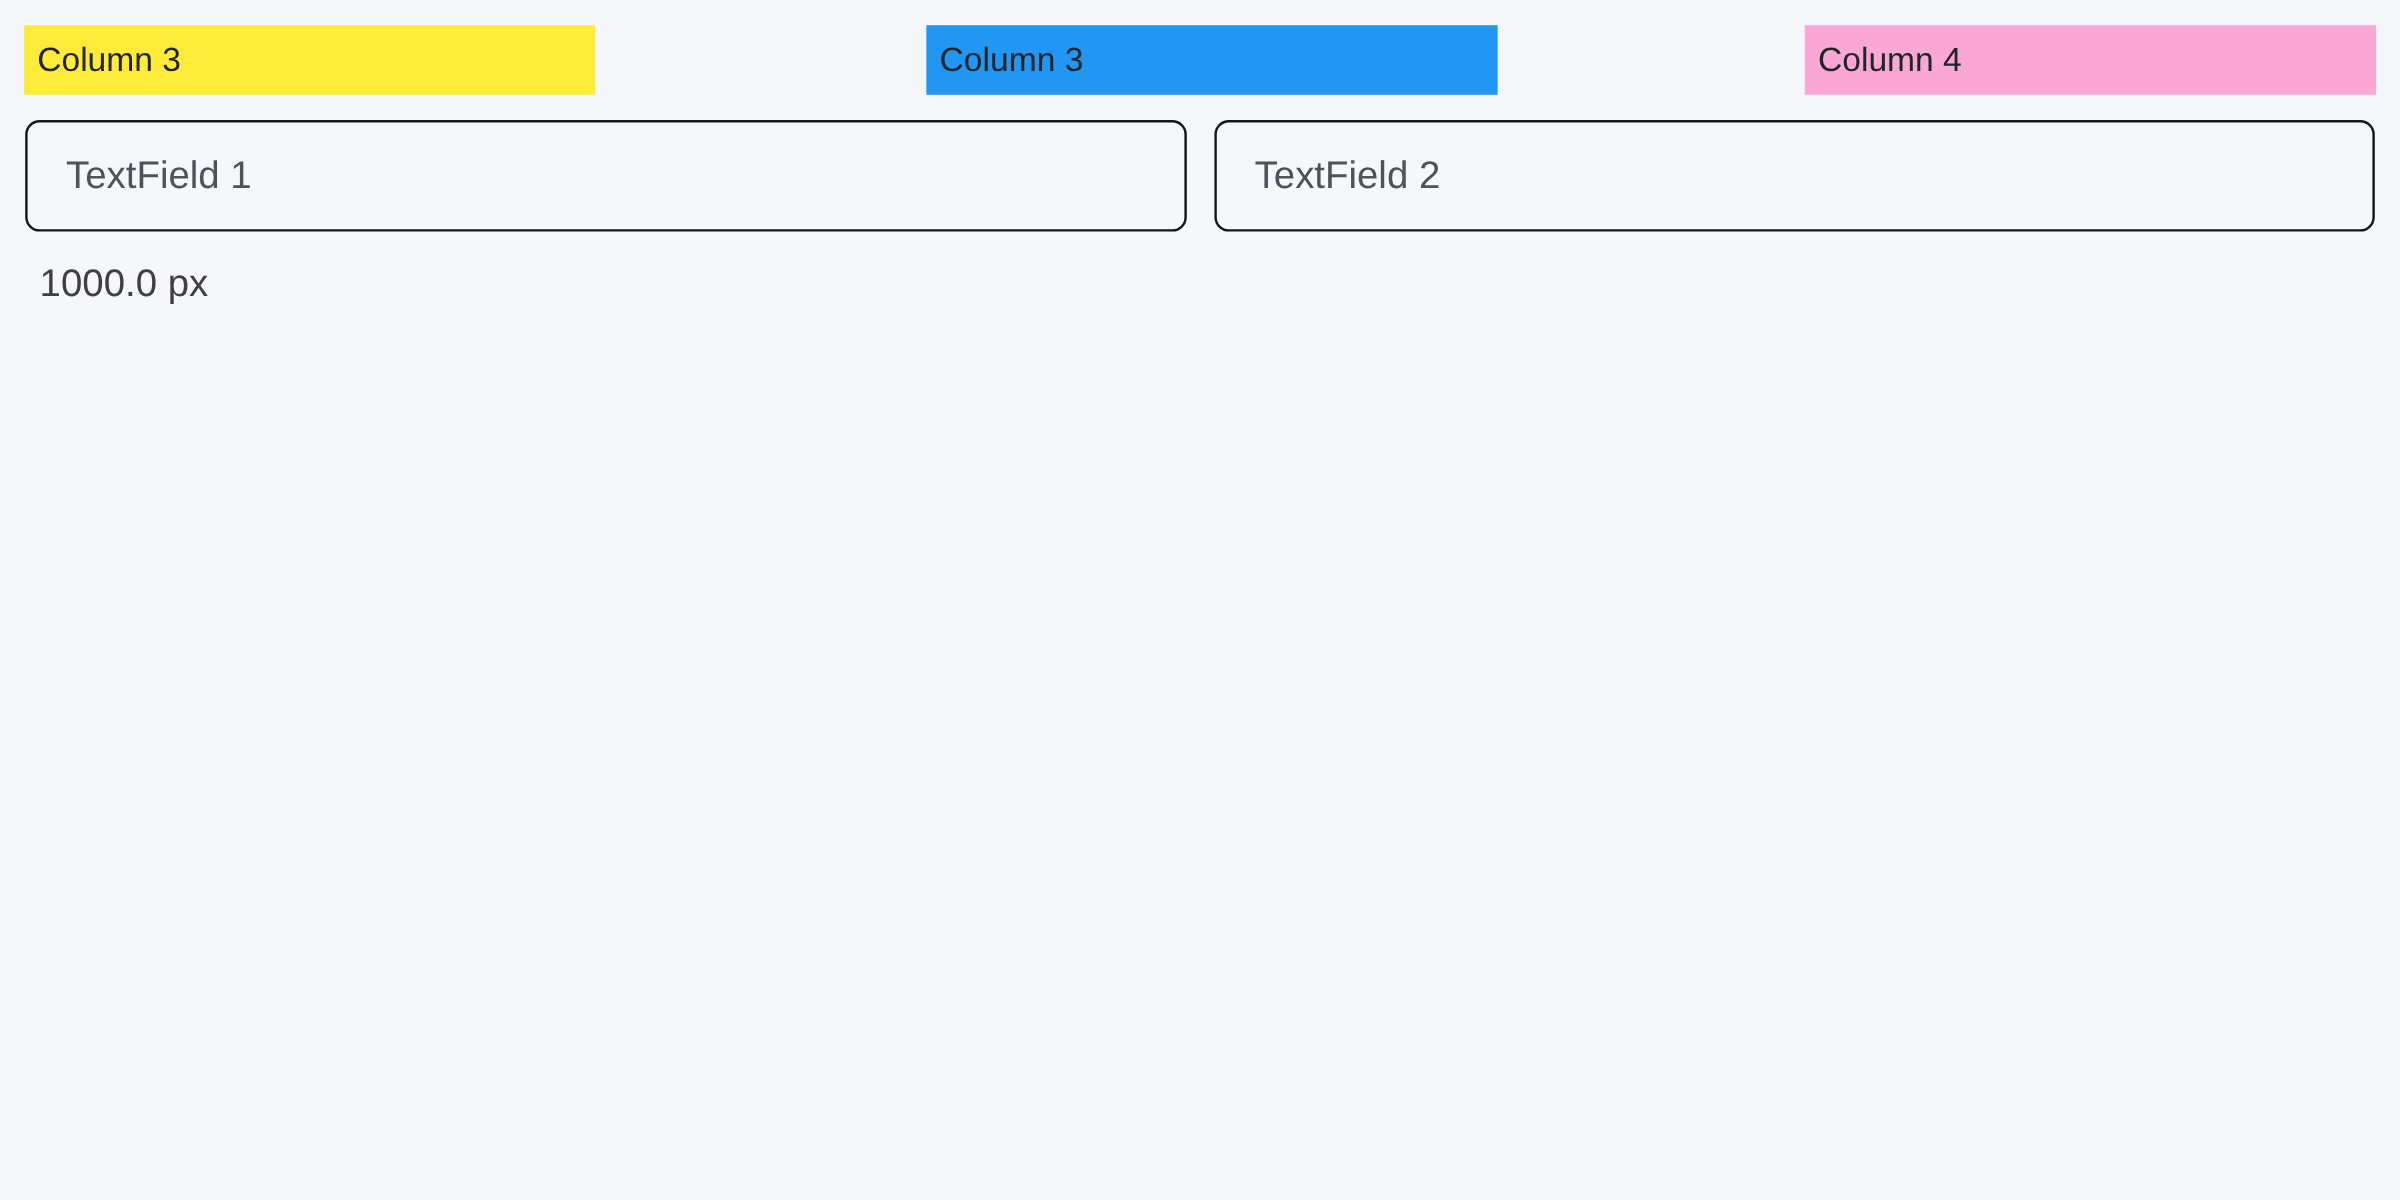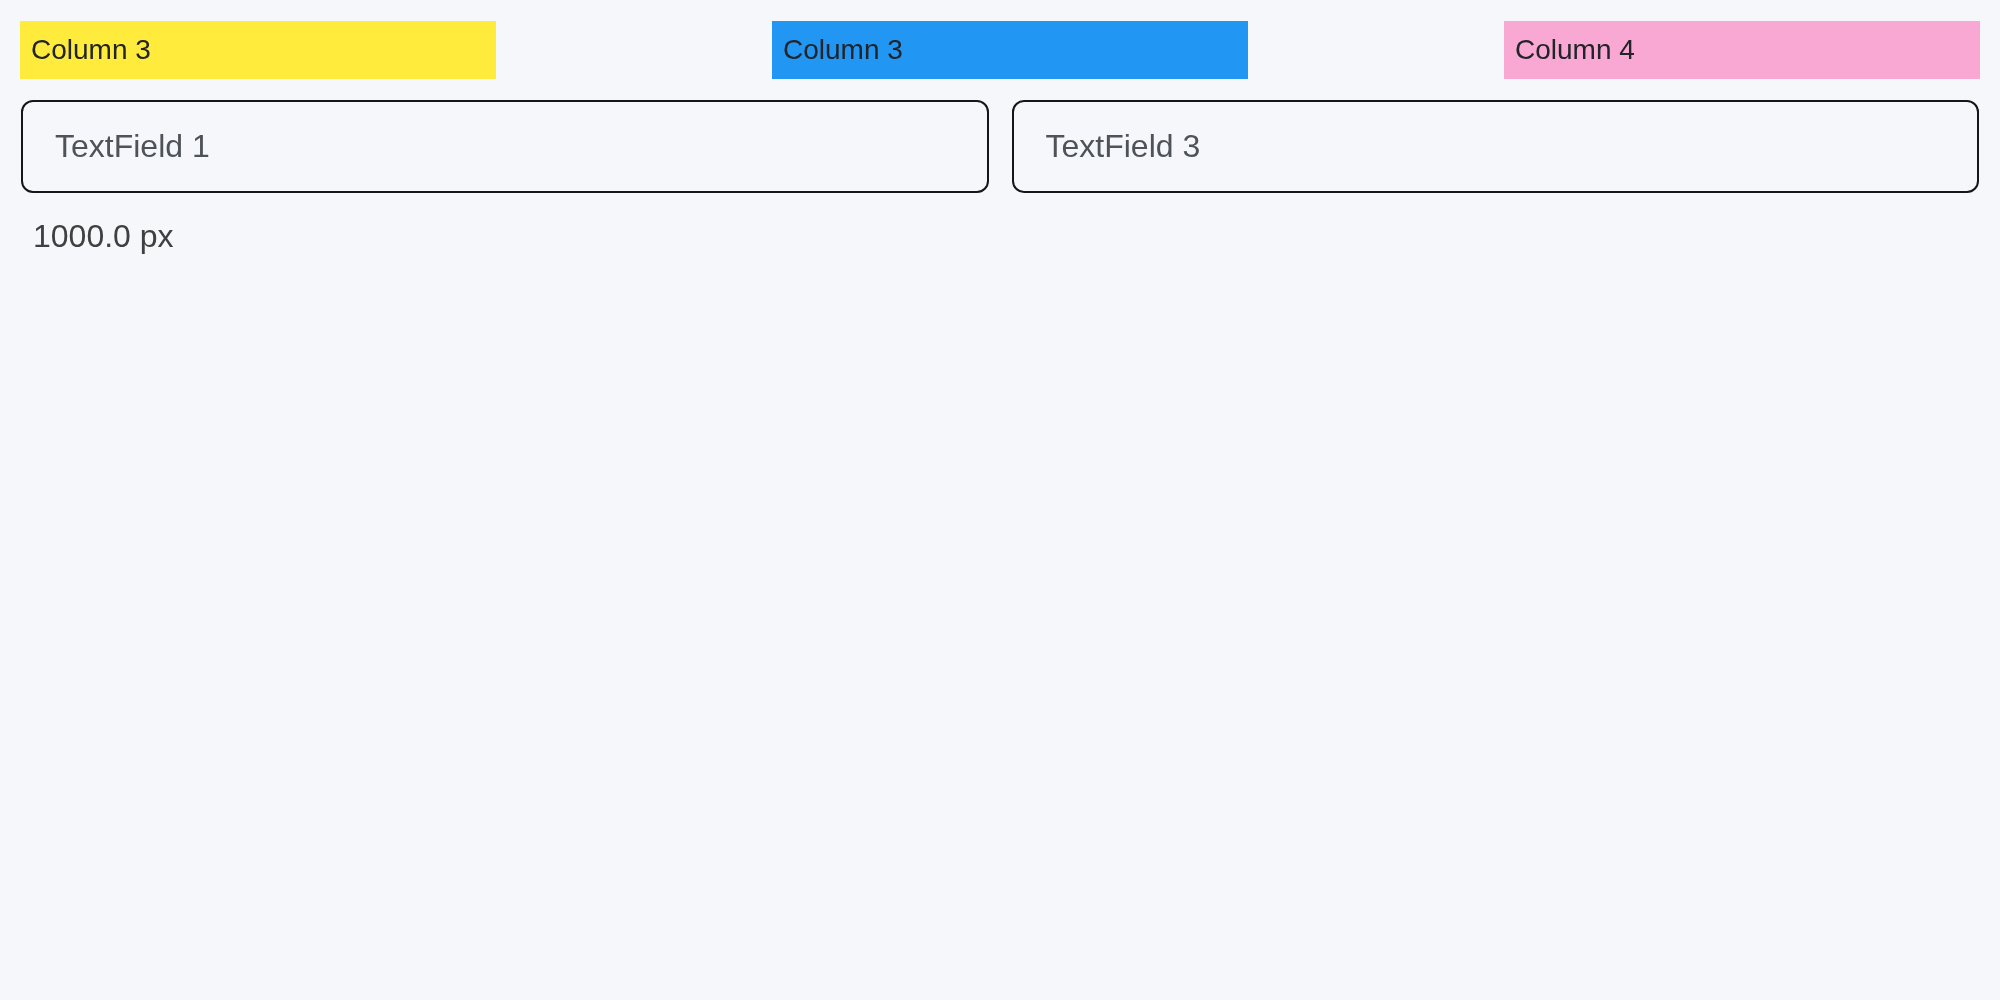--- a/index.html
+++ b/index.html
@@ -84,18 +84,18 @@
 <div class="app">
 
   <div class="columns-row">
     <div class="column-bar" style="background: rgb(255, 235, 59);">Column 3</div>
     <div class="column-bar" style="background: rgb(33, 150, 243); margin-left: 20px;">Column 3</div>
     <div class="column-bar" style="background: #f9a8d4;">Column 4</div>
   </div>
 
   <div class="fields-row">
     <input class="textfield" type="text" placeholder="TextField 1" style="">
-    <input class="textfield" type="text" placeholder="TextField 3" style="">
+    <input class="textfield" type="text" placeholder="TextField 2" style="">
   </div>
 
   <div class="size-label">1000.0 px</div>
 
 </div>
 
 </body></html>

